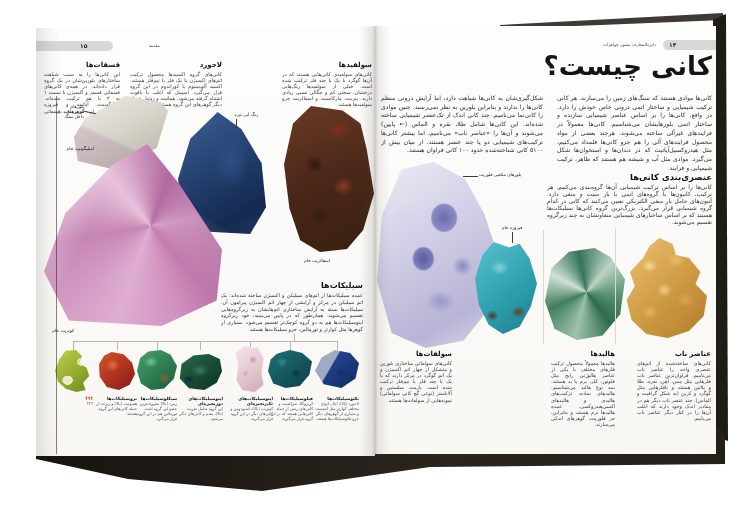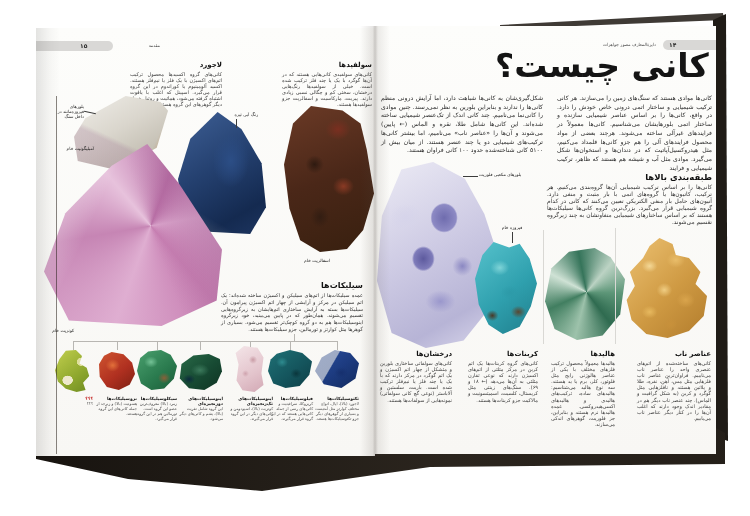--- a/index.html
+++ b/index.html
@@ -21,21 +21,21 @@
   .spine{left:360px;top:26px;width:30px;height:430px;pointer-events:none;
     background:linear-gradient(90deg,rgba(0,0,0,0) 0%,rgba(80,70,60,.14) 42%,rgba(55,45,38,.26) 50%,rgba(80,70,60,.10) 60%,rgba(0,0,0,0) 100%);}
   .lp-edge{left:36px;top:28px;width:24px;height:428px;pointer-events:none;
     background:linear-gradient(90deg,rgba(0,0,0,.10),rgba(0,0,0,.03) 55%,rgba(0,0,0,0));}
   .lp-edge-line{left:56px;top:96px;width:1.3px;height:358px;background:rgba(40,33,26,.55);}
   
   .rtl{direction:rtl;unicode-bidi:embed;}
   .pill{background:#d9d8d6;height:10px;}
   .pill-num{font-size:6px;font-weight:bold;color:#2c2c2c;line-height:10px;}
   .runhead{font-size:4.3px;color:#4a4a4a;letter-spacing:.1px;}
-  .big-title{font-size:33px;font-weight:bold;color:#141414;text-align:left;line-height:32px;}
+  .big-title{font-size:26px;font-weight:bold;color:#141414;text-align:right;line-height:32px;}
   .body-col{font-size:6.1px;line-height:8.7px;color:#2b2b2b;text-align:justify;}
   .sec-h{font-size:8.5px;font-weight:bold;color:#111;text-align:right;}
   .sec-t{font-size:5.9px;line-height:7.1px;color:#2e2e2e;text-align:justify;}
   .grp-h{font-size:7px;font-weight:bold;color:#111;text-align:right;margin:0 0 2px 0;}
   .grp-t{font-size:5px;line-height:6.1px;color:#3a3a3a;text-align:justify;margin:0;}
   .lbl{font-size:4.4px;line-height:5.2px;color:#1f1f1f;text-align:right;}
   .sub-h{font-size:4.4px;font-weight:bold;color:#111;text-align:right;margin:0 0 1px 0;}
   .sub-h.red{color:#c01818;}
   .sub-t{font-size:3.9px;line-height:4.9px;color:#4c4c4c;text-align:right;margin:0;}
   .leader{background:#3c3c3c;}
@@ -138,20 +138,24 @@
     <div class="abs runhead rtl" style="left:84px;top:15px;width:40px;text-align:right;">مقدمه</div>
 
     <div class="abs rtl" style="left:246px;top:33px;width:90px;">
       <h3 class="grp-h">سولفیدها</h3>
       <p class="grp-t">کانی‌های سولفیدی کانی‌هایی هستند که در آن‌ها گوگرد با یک یا چند فلز ترکیب شده است. خیلی از سولفیدها رنگ‌هایی درخشان، سختی کم و چگالی نسبی زیادی دارند. پیریت، مارکاسیت و اسفالریت جزو سولفیدها هستند.</p>
     </div>
     <div class="abs rtl" style="left:94px;top:33px;width:92px;">
       <h3 class="grp-h">لاجورد</h3>
       <p class="grp-t">کانی‌های گروه اکسیدها محصول ترکیب اتم‌های اکسیژن با یک فلز یا نیم‌فلز هستند. اکسید آلومینیوم یا کوراندوم در این گروه قرار می‌گیرد. اسپینل که اغلب با یاقوت اشتباه گرفته می‌شود، هماتیت و روتیل هم از دیگر گوهرهای این گروه هستند.</p>
     </div>
+    <div class="abs rtl" style="left:8px;top:33px;width:76px;">
+      <h3 class="grp-h">فسفات‌ها</h3>
+      <p class="grp-t">این کانی‌ها را به سبب شباهت ساختارهای بلورین‌شان در یک گروه قرار داده‌اند. در همه‌ی کانی‌های فسفاتی فسفر و اکسیژن با نسبت ۱ به ۴ با هم ترکیب شده‌اند. آمبلیگونیت، آپاتیت و فیروزه نمونه‌هایی از گوهرهای فسفاتی هستند.</p>
+    </div>
 
     <div class="abs mineral amblygonite" style="left:38px;top:68px;width:94px;height:74px;"></div>
     <div class="abs lbl rtl" style="left:14px;top:76px;width:34px;">بلورهای فیروزه‌مانند در داخل سنگ</div>
     <div class="abs leader" style="left:48px;top:84px;width:12px;height:0.7px;transform:rotate(12deg);"></div>
     <div class="abs lbl rtl" style="left:14px;top:118px;width:44px;">آمبلیگونیت خام</div>
 
     <div class="abs mineral sapphire" style="left:142px;top:84px;width:88px;height:122px;"></div>
     <div class="abs lbl rtl" style="left:184px;top:84px;width:38px;">رنگ آبی تیره</div>
     <div class="abs leader" style="left:200px;top:91px;width:0.7px;height:9px;"></div>
 
@@ -217,21 +221,21 @@
     <div class="abs runhead rtl" style="left:228px;top:16px;width:58px;text-align:left;">دایرةالمعارف مصور جواهرات</div>
     <div class="abs pill" style="left:288px;top:14px;width:53px;border-radius:5px 0 0 5px;">
       <span class="abs pill-num" style="left:6px;top:0;">۱۴</span>
     </div>
 
     <div class="abs big-title rtl" style="left:120px;right:4px;top:24px;">کانی چیست؟</div>
 
     <div class="abs body-col rtl" style="left:182px;top:68px;width:155px;">کانی‌ها موادی هستند که سنگ‌های زمین را می‌سازند. هر کانی ترکیب شیمیایی و ساختار اتمی درونی خاص خودش را دارد. در واقع، کانی‌ها را بر اساس عناصر شیمیایی سازنده و ساختار اتمی بلورهایشان می‌شناسیم. کانی‌ها معمولاً در فرایندهای غیرآلی ساخته می‌شوند. هرچند بعضی از مواد محصول فرایندهای آلی را هم جزو کانی‌ها قلمداد می‌کنیم، مثل هیدروکسیل‌آپاتیت که در دندان‌ها و استخوان‌ها شکل می‌گیرد. موادی مثل آب و شیشه هم هستند که ظاهر، ترکیب شیمیایی و فرایند</div>
     <div class="abs body-col rtl" style="left:6px;top:68px;width:162px;">شکل‌گیری‌شان به کانی‌ها شباهت دارد، اما آرایش درونی منظم کانی‌ها را ندارند و بنابراین بلورین به نظر نمی‌رسند. چنین موادی را کانی‌نما می‌نامیم. چند کانی اندک از تک‌عنصر شیمیایی ساخته شده‌اند. این کانی‌ها شامل طلا، نقره و الماس (← پایین) می‌شوند و آن‌ها را «عناصر ناب» می‌نامیم، اما بیشتر کانی‌ها ترکیب‌های شیمیایی دو یا چند عنصر هستند. از میان بیش از ۵۱۰۰ کانی شناخته‌شده حدود ۱۰۰ کانی فراوان هستند.</div>
 
-    <div class="abs sec-h rtl" style="right:4px;top:146px;width:90px;">طبقه‌بندی بالا‌ها</div>
+    <div class="abs sec-h rtl" style="right:4px;top:146px;width:90px;">عنصری‌بندی کانی‌ها</div>
     <div class="abs sec-t rtl" style="right:4px;top:158px;width:165px;">کانی‌ها را بر اساس ترکیب شیمیایی آن‌ها گروه‌بندی می‌کنیم. هر ترکیب، کاتیون‌ها یا گروه‌های اتمی با بار مثبت و منفی دارد. آنیون‌های حامل بار منفی الکتریکی تعیین می‌کنند که کانی در کدام گروه شیمیایی قرار می‌گیرد. بزرگ‌ترین گروه کانی‌ها سیلیکات‌ها هستند که بر اساس ساختارهای شیمیایی متفاوتشان به چند زیرگروه تقسیم می‌شوند.</div>
 
     <div class="abs mineral fluorite-purple" style="left:2px;top:136px;width:122px;height:186px;"></div>
     <div class="abs lbl rtl" style="left:104px;top:146px;width:46px;text-align:left;">بلورهای مکعبی فلوریت</div>
     <div class="abs leader" style="left:88px;top:150px;width:15px;height:0.7px;"></div>
 
     <div class="abs lbl rtl" style="left:116px;top:199px;width:42px;text-align:center;">فیروزه خام</div>
     <div class="abs leader" style="left:137px;top:206px;width:0.7px;height:11px;"></div>
     <div class="abs mineral turquoise-stone" style="left:100px;top:216px;width:62px;height:92px;"></div>
 
@@ -242,26 +246,22 @@
     <div class="abs vdiv" style="left:240px;top:202px;height:116px;"></div>
 
     <div class="abs rtl" style="left:176px;top:324px;width:64px;">
       <h3 class="grp-h">هالیدها</h3>
       <p class="grp-t">هالیدها معمولاً محصول ترکیب فلزهای مختلف با یکی از عناصر هالوژنی رایج مثل فلوئور، کلر، برم یا ید هستند. سه نوع هالید می‌شناسیم: هالیدهای ساده، ترکیب‌های هالیدی و هالیدهای اکسی‌هیدروکسی. عمده هالیدها نرم هستند و بنابراین، جز فلوریت، گوهرهای اندکی می‌سازند.</p>
     </div>
     <div class="abs rtl" style="left:262px;top:324px;width:74px;">
       <h3 class="grp-h">عناصر ناب</h3>
       <p class="grp-t">کانی‌های ساخته‌شده از اتم‌های عنصری واحد را عناصر ناب می‌نامیم. فراوان‌ترین عناصر ناب فلزهایی مثل مس، آهن، نقره، طلا و پلاتین هستند و نافلزهایی مثل گوگرد و کربن (به شکل گرافیت و الماس). چند عنصر ناب دیگر هم در مقادیر اندک وجود دارند که اغلب آن‌ها را در کنار دیگر عناصر ناب می‌یابیم.</p>
     </div>
-    <div class="abs rtl" style="left:93px;top:324px;width:70px;">
-      <h3 class="grp-h">کربنات‌ها</h3>
-      <p class="grp-t">کانی‌های گروه کربنات‌ها یک اتم کربن در مرکز مثلثی از اتم‌های اکسیژن دارند که نوعی تقارن مثلثی به آن‌ها می‌دهد (← ۱۸ و ۶۹). سنگ‌های زینتی مثل کریستال، کلسیت، اسمیتسونیت و مالاکیت جزو کربنات‌ها هستند.</p>
-    </div>
     <div class="abs rtl" style="left:5px;top:324px;width:72px;">
-      <h3 class="grp-h">درخشان‌ها</h3>
+      <h3 class="grp-h">سولفات‌ها</h3>
       <p class="grp-t">کانی‌های سولفاتی ساختاری بلورین و متشکل از چهار اتم اکسیژن و یک اتم گوگرد در مرکز دارند که با یک یا چند فلز یا نیم‌فلز ترکیب شده است. باریت، سلستین و آلاباستر (نوعی گچ کانی سولفاتی) نمونه‌هایی از سولفات‌ها هستند.</p>
     </div>
   </div>
 
   <div class="abs spine"></div>
   <div class="abs lp-edge"></div>
   <div class="abs lp-edge-line"></div>
 
 </div>
 

